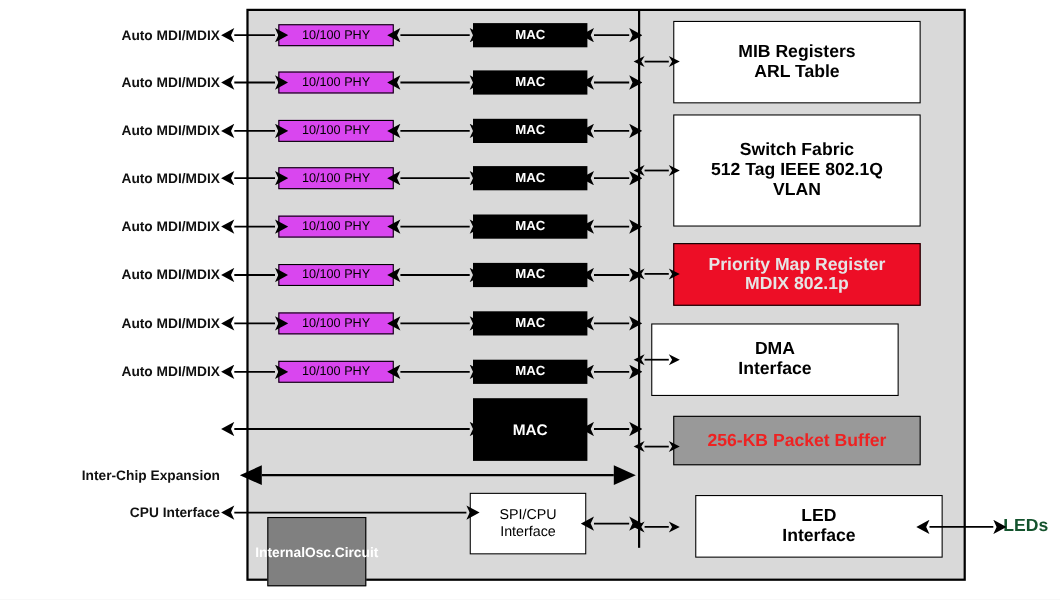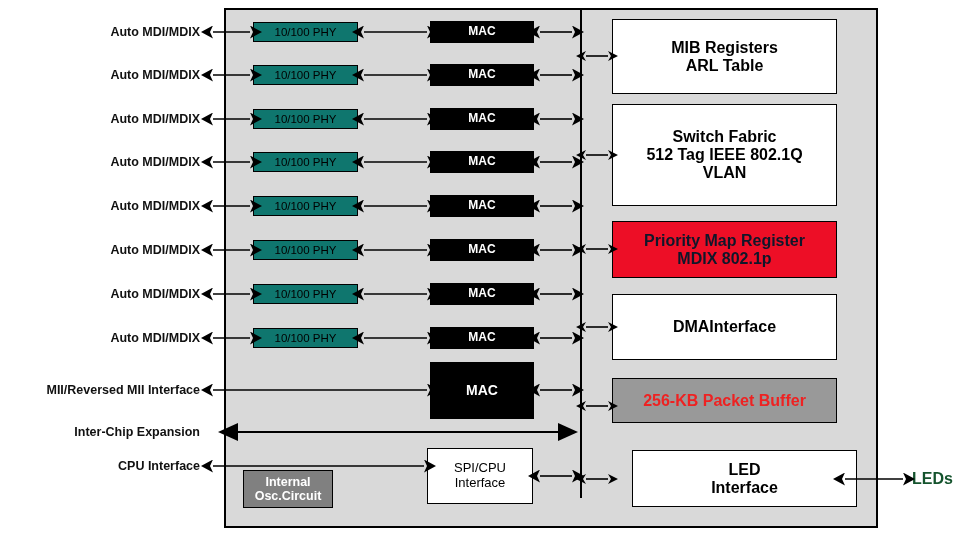--- a/index.html
+++ b/index.html
@@ -44,21 +44,21 @@
     text-align:right;
     font-size:12.5px;
     font-weight:bold;
     color:#111;
     white-space:nowrap;
     transform:translateY(-50%);
   }
 
   
   .phy{
-    background:#0f766e;
+    background:#d946ef;
     border:1.5px solid #000;
     font-size:11.5px;
     font-weight:normal;
   }
 
   
   .mac{
     background:#000000;
     color:#ffffff;
     font-size:12px;
@@ -76,21 +76,21 @@
   
   .fn{
     background:#ffffff;
     border:1.6px solid #000;
     font-size:16px;
     font-weight:bold;
   }
   .fn-red{
     background:#ed0e26;
     border:1.6px solid #000;
-    color:#0f172a;
+    color:#e5e5e5;
     font-size:16px;
     font-weight:bold;
   }
   .fn-buf{
     background:#999999;
     border:1.6px solid #000;
     color:#ee2222;
     font-size:16px;
     font-weight:bold;
   }
@@ -144,21 +144,20 @@
 
   <div class="port-label" style="left:30px; top:32px; width:170px;">Auto MDI/MDIX</div>
   <div class="port-label" style="left:30px; top:75px; width:170px;">Auto MDI/MDIX</div>
   <div class="port-label" style="left:30px; top:119px; width:170px;">Auto MDI/MDIX</div>
   <div class="port-label" style="left:30px; top:162px; width:170px;">Auto MDI/MDIX</div>
   <div class="port-label" style="left:30px; top:206px; width:170px;">Auto MDI/MDIX</div>
   <div class="port-label" style="left:30px; top:250px; width:170px;">Auto MDI/MDIX</div>
   <div class="port-label" style="left:30px; top:294px; width:170px;">Auto MDI/MDIX</div>
   <div class="port-label" style="left:30px; top:338px; width:170px;">Auto MDI/MDIX</div>
 
-  <div class="port-label" style="left:10px; top:390px; width:190px;">MII/Reversed MII Interface</div>
   <div class="port-label" style="left:10px; top:432px; width:190px;">Inter-Chip Expansion</div>
   <div class="port-label" style="left:10px; top:466px; width:190px;">CPU Interface</div>
 
   <div class="blk phy" style="left:253px; top:22px;  width:105px; height:20px;">10/100 PHY</div>
   <div class="blk phy" style="left:253px; top:65px;  width:105px; height:20px;">10/100 PHY</div>
   <div class="blk phy" style="left:253px; top:109px; width:105px; height:20px;">10/100 PHY</div>
   <div class="blk phy" style="left:253px; top:152px; width:105px; height:20px;">10/100 PHY</div>
   <div class="blk phy" style="left:253px; top:196px; width:105px; height:20px;">10/100 PHY</div>
   <div class="blk phy" style="left:253px; top:240px; width:105px; height:20px;">10/100 PHY</div>
   <div class="blk phy" style="left:253px; top:284px; width:105px; height:20px;">10/100 PHY</div>
@@ -173,42 +172,42 @@
   <div class="blk mac" style="left:430px; top:283px; width:104px; height:22px;">MAC</div>
   <div class="blk mac" style="left:430px; top:327px; width:104px; height:22px;">MAC</div>
 
   <div class="blk mac-big" style="left:430px; top:362px; width:104px; height:57px;">MAC</div>
 
   <div class="blk spi" style="left:427px; top:448px; width:106px; height:56px; flex-direction:column;">
     <span>SPI/CPU</span>
     <span>Interface</span>
   </div>
 
-  <div class="blk osc" style="left:243px; top:470px; width:90px; height:38px; flex-direction:column;">
+  <div class="blk osc" style="left:243px; top:470px; width:90px; height:63px; ">
     <span>Internal</span>
     <span>Osc.Circuit</span>
   </div>
 
   <div class="blk fn" style="left:612px; top:19px; width:225px; height:75px; flex-direction:column;">
     <span>MIB Registers</span>
     <span>ARL Table</span>
   </div>
 
   <div class="blk fn" style="left:612px; top:104px; width:225px; height:102px; flex-direction:column;">
     <span>Switch Fabric</span>
     <span>512 Tag IEEE 802.1Q</span>
     <span>VLAN</span>
   </div>
 
   <div class="blk fn-red" style="left:612px; top:221px; width:225px; height:57px; flex-direction:column;">
     <span>Priority Map Register</span>
     <span>MDIX 802.1p</span>
   </div>
 
-  <div class="blk fn" style="left:612px; top:294px; width:225px; height:66px; flex-direction:row;">
+  <div class="blk fn" style="left:592px; top:294px; width:225px; height:66px; flex-direction:column;">
     <span>DMA</span>
     <span>Interface</span>
   </div>
 
   <div class="blk fn-buf" style="left:612px; top:378px; width:225px; height:45px; flex-direction:column;">
     <span>256-KB Packet Buffer</span>
   </div>
 
   <div class="blk fn" style="left:612px; top:450px; width:225px; height:57px; flex-direction:column;margin-left:20px;">
     <span>LED</span>

